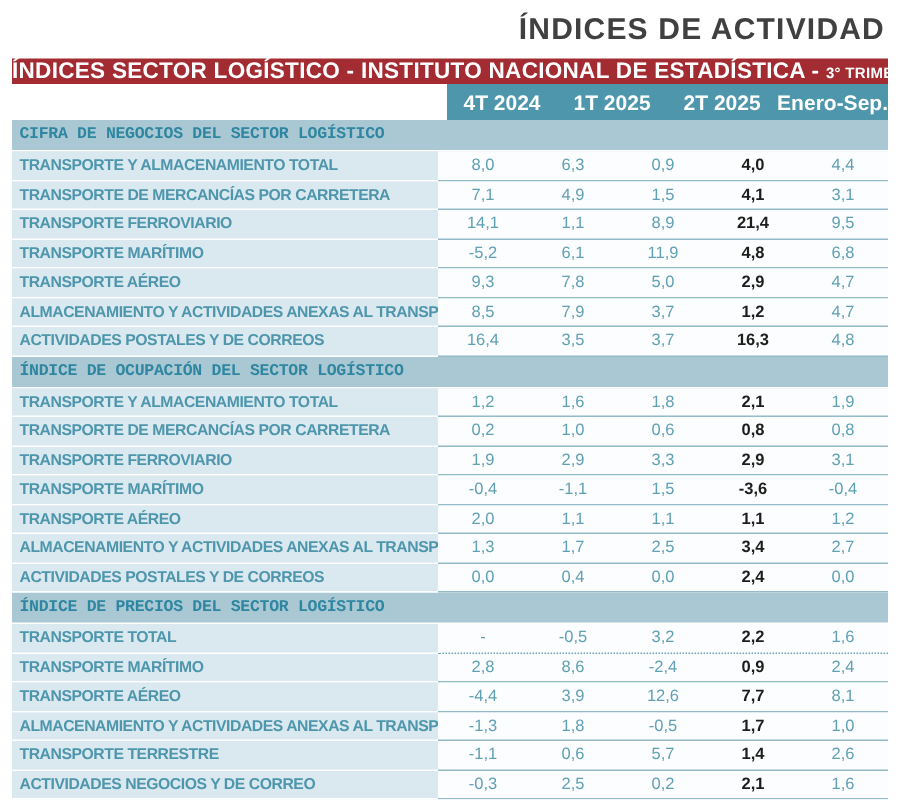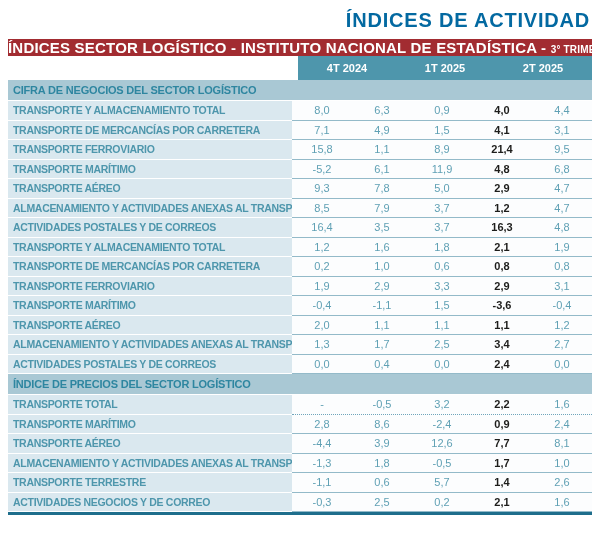--- a/index.html
+++ b/index.html
@@ -9,59 +9,60 @@
     -webkit-font-smoothing: antialiased;
   }
   .page { position: relative; width: 600px; height: 533px; overflow: hidden; background: #ffffff; }
 
   .page-title {
     text-align: right;
     padding: 9px 10px 7px 0;
     font-size: 20px;
     font-weight: bold;
     letter-spacing: 0.8px;
-    color: #0369a1;
+    color: #404040;
   }
 
   .banner {
     margin: 0 8px;
     height: 17px;
     background: #A22C31;
     color: #ffffff;
     text-align: center;
     font-weight: bold;
     line-height: 17px;
     white-space: nowrap;
   }
   .banner .main  { font-size: 15px; letter-spacing: 0.2px; }
   .banner .small { font-size: 10px;  letter-spacing: 0.2px; }
 
   .colhead { margin: 0 8px; display: flex; height: 24px; }
   .colhead .labelcol { width: 290px; background: #ffffff; }
   .colhead .cols { flex: 1; display: flex; background: #4E96AC; }
   .colhead .col {
     flex: 1; color: #ffffff; font-weight: bold;
-    font-size: 11px; text-align: center; line-height: 24px;
+    font-size: 14px; text-align: center; line-height: 24px;
     white-space: nowrap;
   }
 
   .tbody { margin: 0 8px; border-bottom: 3px solid #1E6E8C; }
 
   .section-header {
     box-sizing: border-box;
     height: 21px;
     background: #A9C8D4;
     color: #2E86A0;
     font-weight: bold;
     font-size: 11px;
     line-height: 20px;
     padding-left: 5px;
     border-bottom: 1px solid #ffffff;
     letter-spacing: -0.2px;
     white-space: nowrap;
+    font-family: Liberation Mono, monospace;
   }
 
   .row { display: flex; height: 19.5px; font-size: 11px; }
   .row .label {
     box-sizing: border-box;
     width: 284px;
     background: #DAE8EF;
     color: #4E96AC;
     font-weight: bold;
     font-size: 10.5px;
@@ -97,20 +98,21 @@
   <div class="banner">
     <span class="main">ÍNDICES SECTOR LOGÍSTICO - INSTITUTO NACIONAL DE ESTADÍSTICA - </span><span class="small">3° TRIMESTRE 2025 - %</span>
   </div>
 
   <div class="colhead">
     <div class="labelcol"></div>
     <div class="cols">
       <div class="col">4T 2024</div>
       <div class="col">1T 2025</div>
       <div class="col">2T 2025</div>
+      <div class="col">Enero-Sep.</div>
     </div>
   </div>
 
   <div class="tbody" id="table-body">
       <div class="section-header">CIFRA DE NEGOCIOS DEL SECTOR LOGÍSTICO</div>
       <div class="row">
         <div class="label">TRANSPORTE Y ALMACENAMIENTO TOTAL</div>
         <div class="vals">
           <div class="val">8,0</div>
           <div class="val">6,3</div>
@@ -125,21 +127,21 @@
           <div class="val">7,1</div>
           <div class="val">4,9</div>
           <div class="val">1,5</div>
           <div class="val bold">4,1</div>
           <div class="val">3,1</div>
         </div>
       </div>
       <div class="row">
         <div class="label">TRANSPORTE FERROVIARIO</div>
         <div class="vals">
-          <div class="val">15,8</div>
+          <div class="val">14,1</div>
           <div class="val">1,1</div>
           <div class="val">8,9</div>
           <div class="val bold">21,4</div>
           <div class="val">9,5</div>
         </div>
       </div>
       <div class="row">
         <div class="label">TRANSPORTE MARÍTIMO</div>
         <div class="vals">
           <div class="val">-5,2</div>
@@ -172,20 +174,21 @@
       <div class="row">
         <div class="label">ACTIVIDADES POSTALES Y DE CORREOS</div>
         <div class="vals">
           <div class="val">16,4</div>
           <div class="val">3,5</div>
           <div class="val">3,7</div>
           <div class="val bold">16,3</div>
           <div class="val">4,8</div>
         </div>
       </div>
+      <div class="section-header">ÍNDICE DE OCUPACIÓN DEL SECTOR LOGÍSTICO</div>
       <div class="row">
         <div class="label">TRANSPORTE Y ALMACENAMIENTO TOTAL</div>
         <div class="vals">
           <div class="val">1,2</div>
           <div class="val">1,6</div>
           <div class="val">1,8</div>
           <div class="val bold">2,1</div>
           <div class="val">1,9</div>
         </div>
       </div>

